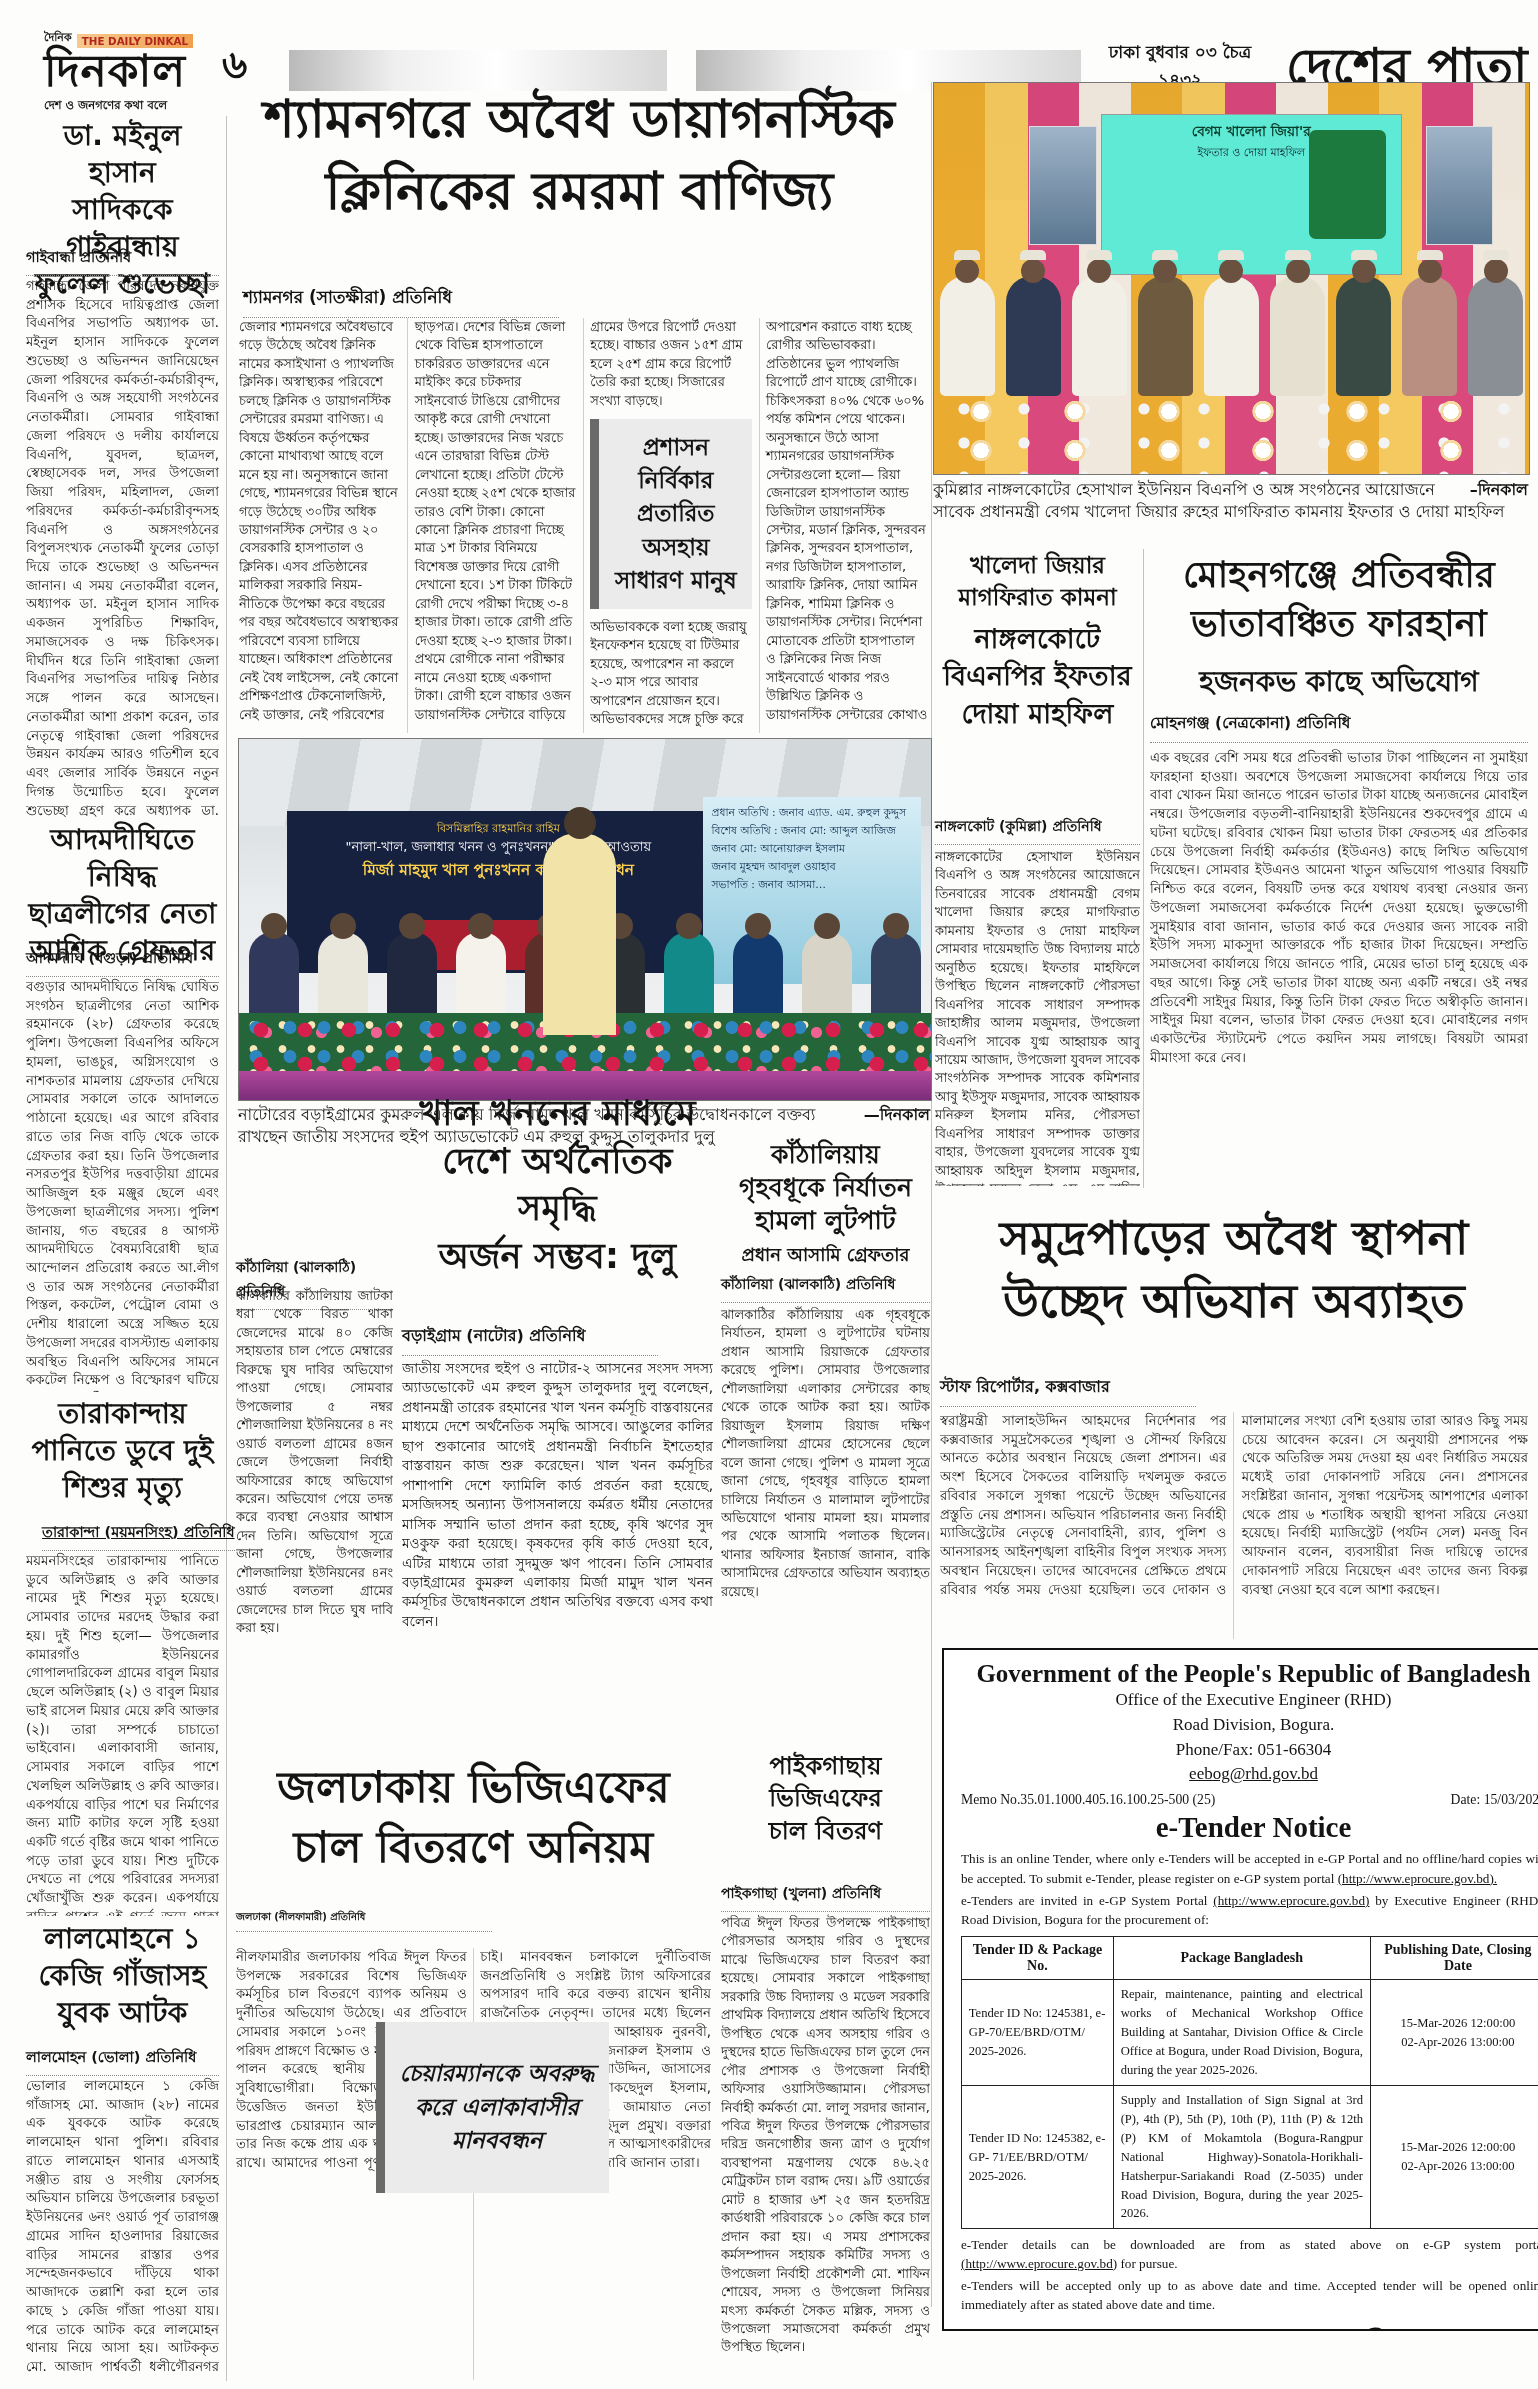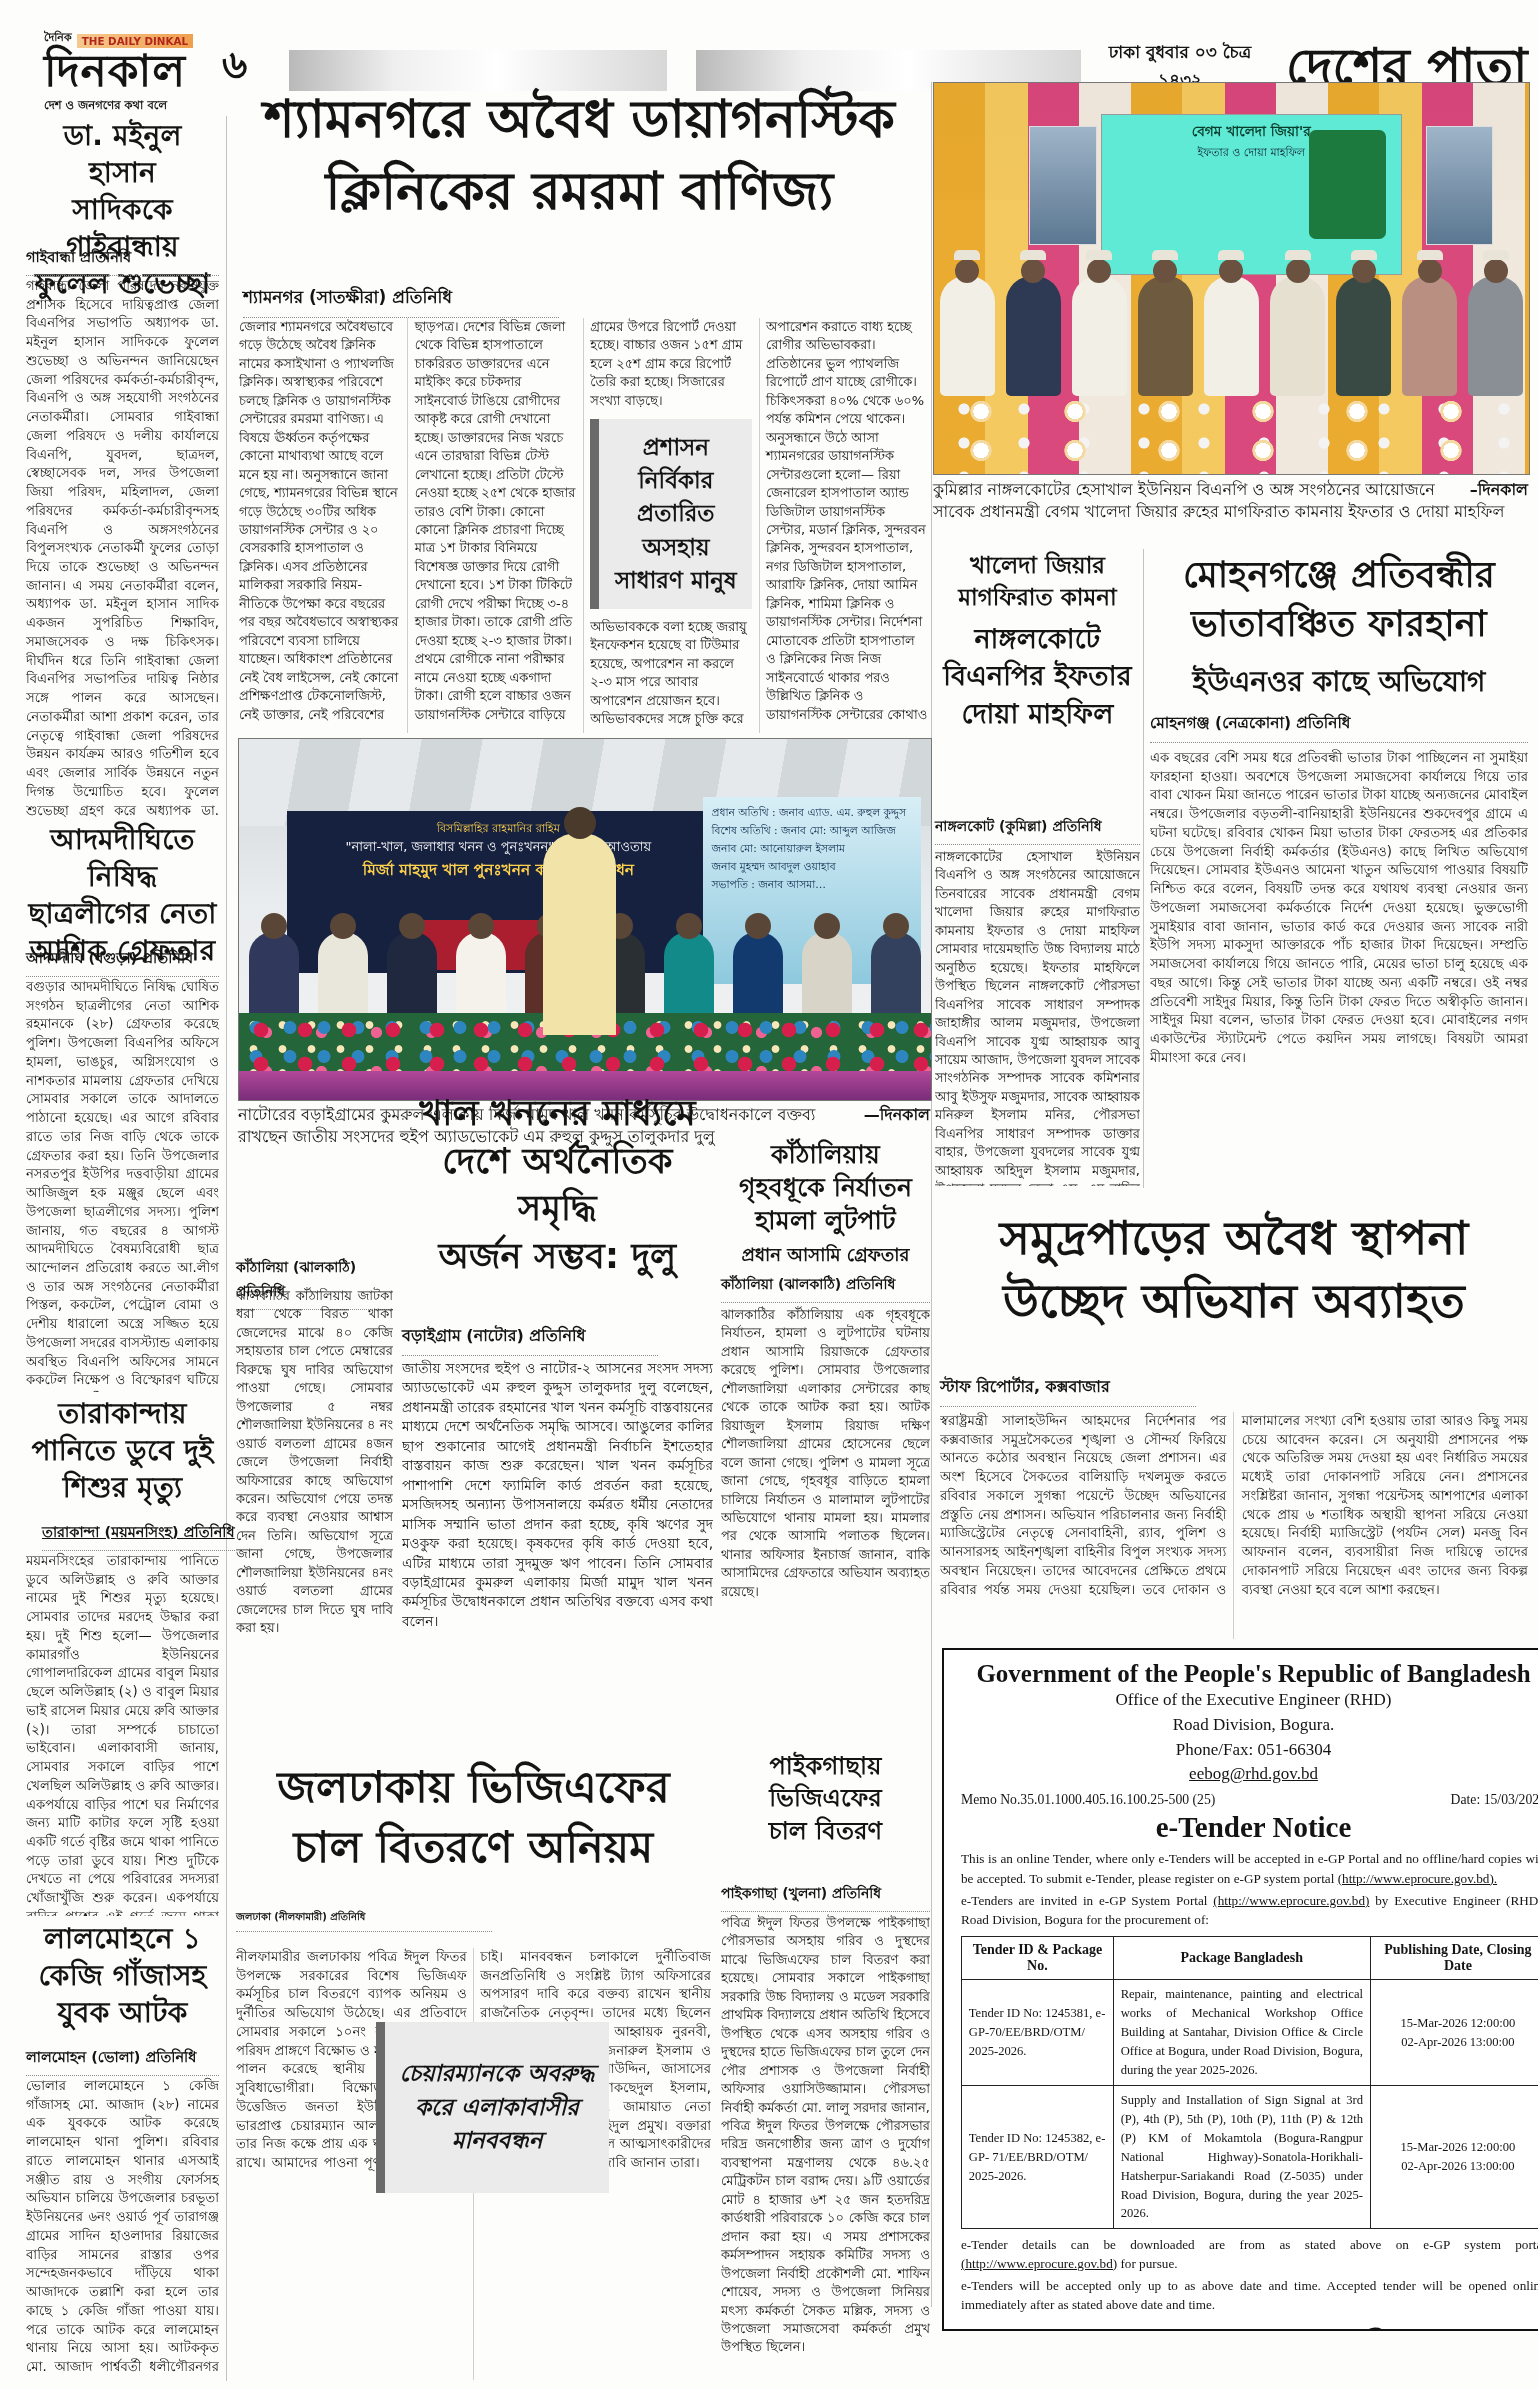--- a/index.html
+++ b/index.html
@@ -230,21 +230,21 @@
   <div class="abs pre ctr" style="left:935px;top:549px;width:205px;font-size:23px;font-weight:600;line-height:1.4;">খালেদা জিয়ার
 মাগফিরাত কামনা</div>
   <div class="abs hl pre ctr" style="left:935px;top:620px;width:205px;font-size:27px;line-height:1.38;">নাঙ্গলকোটে
 বিএনপির ইফতার
 দোয়া মাহফিল</div>
   <div class="abs byline" style="left:935px;top:815px;width:205px;font-size:14px;">নাঙ্গলকোট (কুমিল্লা) প্রতিনিধি</div>
   <div class="abs just clip body-txt" style="left:935px;top:848px;width:205px;height:338px;font-size:13px;">নাঙ্গলকোটের হেসাখাল ইউনিয়ন বিএনপি ও অঙ্গ সংগঠনের আয়োজনে তিনবারের সাবেক প্রধানমন্ত্রী বেগম খালেদা জিয়ার রুহের মাগফিরাত কামনায় ইফতার ও দোয়া মাহফিল সোমবার দায়েমছাতি উচ্চ বিদ্যালয় মাঠে অনুষ্ঠিত হয়েছে। ইফতার মাহফিলে উপস্থিত ছিলেন নাঙ্গলকোট পৌরসভা বিএনপির সাবেক সাধারণ সম্পাদক জাহাঙ্গীর আলম মজুমদার, উপজেলা বিএনপি সাবেক যুগ্ম আহ্বায়ক আবু সায়েম আজাদ, উপজেলা যুবদল সাবেক সাংগঠনিক সম্পাদক সাবেক কমিশনার আবু ইউসুফ মজুমদার, সাবেক আহ্বায়ক মনিরুল ইসলাম মনির, পৌরসভা বিএনপির সাধারণ সম্পাদক ডাক্তার বাহার, উপজেলা যুবদলের সাবেক যুগ্ম আহ্বায়ক অহিদুল ইসলাম মজুমদার, উপজেলা যুবদল নেতা এস. এম নাছির উদ্দীন, উপজেলা ছাত্রদল সাবেক প্রচার সম্পাদক মোহাম্মদ কামরুজ্জামান, হেসাখাল ইউনিয়ন যুবদল আহ্বায়ক রফিকুল ইসলাম খোকন, ইউনিয়ন ছাত্রদল সাবেক সভাপতি হাফেজ জালাল, কাজী কামরুজ্জামান, প্রবাসী মোসলেহ উদ্দিন নয়ন, ইউনিয়ন স্বেচ্ছাসেবক দল সম্পাদক রিপন মজুমদার।</div>
 
   <div class="abs hl pre ctr" style="left:1150px;top:551px;width:378px;font-size:36px;line-height:1.35;">মোহনগঞ্জে প্রতিবন্ধীর
 ভাতাবঞ্চিত ফারহানা</div>
-  <div class="abs ctr" style="left:1150px;top:660px;width:378px;font-size:28px;font-weight:600;">ইউএনওর কাছে অভিযোগ</div>
+  <div class="abs ctr" style="left:1150px;top:660px;width:378px;font-size:28px;font-weight:600;">হজনকভ কাছে অভিযোগ</div>
   <div class="abs byline" style="left:1150px;top:711px;width:378px;font-size:15.4px;">মোহনগঞ্জ (নেত্রকোনা) প্রতিনিধি</div>
   <div class="abs just clip body-txt" style="left:1150px;top:749px;width:378px;height:438px;font-size:13.2px;">এক বছরের বেশি সময় ধরে প্রতিবন্ধী ভাতার টাকা পাচ্ছিলেন না সুমাইয়া ফারহানা হাওয়া। অবশেষে উপজেলা সমাজসেবা কার্যালয়ে গিয়ে তার বাবা খোকন মিয়া জানতে পারেন ভাতার টাকা যাচ্ছে অন্যজনের মোবাইল নম্বরে। উপজেলার বড়তলী-বানিয়াহারী ইউনিয়নের শুকদেবপুর গ্রামে এ ঘটনা ঘটেছে। রবিবার খোকন মিয়া ভাতার টাকা ফেরতসহ এর প্রতিকার চেয়ে উপজেলা নির্বাহী কর্মকর্তার (ইউএনও) কাছে লিখিত অভিযোগ দিয়েছেন। সোমবার ইউএনও আমেনা খাতুন অভিযোগ পাওয়ার বিষয়টি নিশ্চিত করে বলেন, বিষয়টি তদন্ত করে যথাযথ ব্যবস্থা নেওয়ার জন্য উপজেলা সমাজসেবা কর্মকর্তাকে নির্দেশ দেওয়া হয়েছে। ভুক্তভোগী সুমাইয়ার বাবা জানান, ভাতার কার্ড করে দেওয়ার জন্য সাবেক নারী ইউপি সদস্য মাকসুদা আক্তারকে পাঁচ হাজার টাকা দিয়েছেন। সম্প্রতি সমাজসেবা কার্যালয়ে গিয়ে জানতে পারি, মেয়ের ভাতা চালু হয়েছে এক বছর আগে। কিন্তু সেই ভাতার টাকা যাচ্ছে অন্য একটি নম্বরে। ওই নম্বর প্রতিবেশী সাইদুর মিয়ার, কিন্তু তিনি টাকা ফেরত দিতে অস্বীকৃতি জানান। সাইদুর মিয়া বলেন, ভাতার টাকা ফেরত দেওয়া হবে। মোবাইলের নগদ একাউন্টের স্ট্যাটমেন্ট পেতে কয়দিন সময় লাগছে। বিষয়টা আমরা মীমাংসা করে নেব।</div>
 
   <div class="abs hl pre ctr" style="left:940px;top:1207px;width:588px;font-size:46px;line-height:1.38;">সমুদ্রপাড়ের অবৈধ স্থাপনা
 উচ্ছেদ অভিযান অব্যাহত</div>
   <div class="abs byline" style="left:940px;top:1374px;width:256px;font-size:16px;">স্টাফ রিপোর্টার, কক্সবাজার</div>
   <div class="abs just clip body-txt" style="left:940px;top:1412px;width:588px;height:227px;column-count:2;column-gap:15.4px;column-rule:0.9px solid #cfcfcf;font-size:13.2px;">স্বরাষ্ট্রমন্ত্রী সালাহউদ্দিন আহমদের নির্দেশনার পর কক্সবাজার সমুদ্রসৈকতের শৃঙ্খলা ও সৌন্দর্য ফিরিয়ে আনতে কঠোর অবস্থান নিয়েছে জেলা প্রশাসন। এর অংশ হিসেবে সৈকতের বালিয়াড়ি দখলমুক্ত করতে রবিবার সকালে সুগন্ধা পয়েন্টে উচ্ছেদ অভিযানের প্রস্তুতি নেয় প্রশাসন। অভিযান পরিচালনার জন্য নির্বাহী ম্যাজিস্ট্রেটের নেতৃত্বে সেনাবাহিনী, র‌্যাব, পুলিশ ও আনসারসহ আইনশৃঙ্খলা বাহিনীর বিপুল সংখ্যক সদস্য অবস্থান নিয়েছেন। তাদের আবেদনের প্রেক্ষিতে প্রথমে রবিবার পর্যন্ত সময় দেওয়া হয়েছিল। তবে দোকান ও মালামালের সংখ্যা বেশি হওয়ায় তারা আরও কিছু সময় চেয়ে আবেদন করেন। সে অনুযায়ী প্রশাসনের পক্ষ থেকে অতিরিক্ত সময় দেওয়া হয় এবং নির্ধারিত সময়ের মধ্যেই তারা দোকানপাট সরিয়ে নেন। প্রশাসনের সংশ্লিষ্টরা জানান, সুগন্ধা পয়েন্টসহ আশপাশের এলাকা থেকে প্রায় ৬ শতাধিক অস্থায়ী স্থাপনা সরিয়ে নেওয়া হয়েছে। নির্বাহী ম্যাজিস্ট্রেট (পর্যটন সেল) মনজু বিন আফনান বলেন, ব্যবসায়ীরা নিজ দায়িত্বে তাদের দোকানপাট সরিয়ে নিয়েছেন এবং তাদের জন্য বিকল্প ব্যবস্থা নেওয়া হবে বলে আশা করছেন।</div>
 
   <div class="abs tender clip" style="left:942px;top:1648px;width:585px;height:660px;">
     <div class="gov">Government of the People's Republic of Bangladesh</div>

